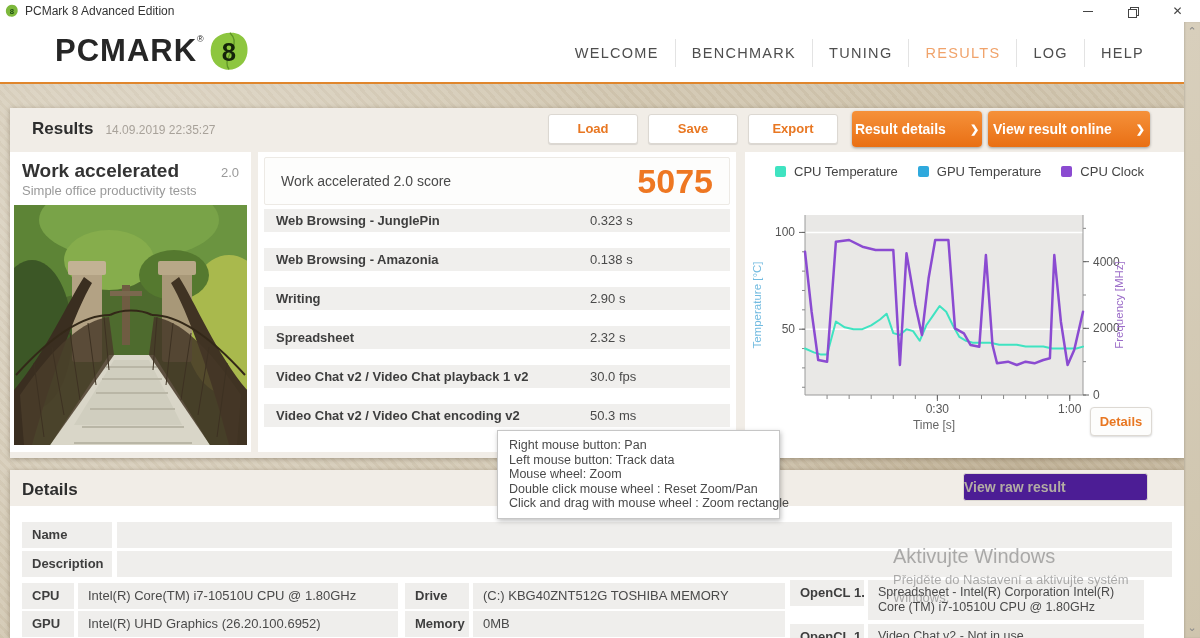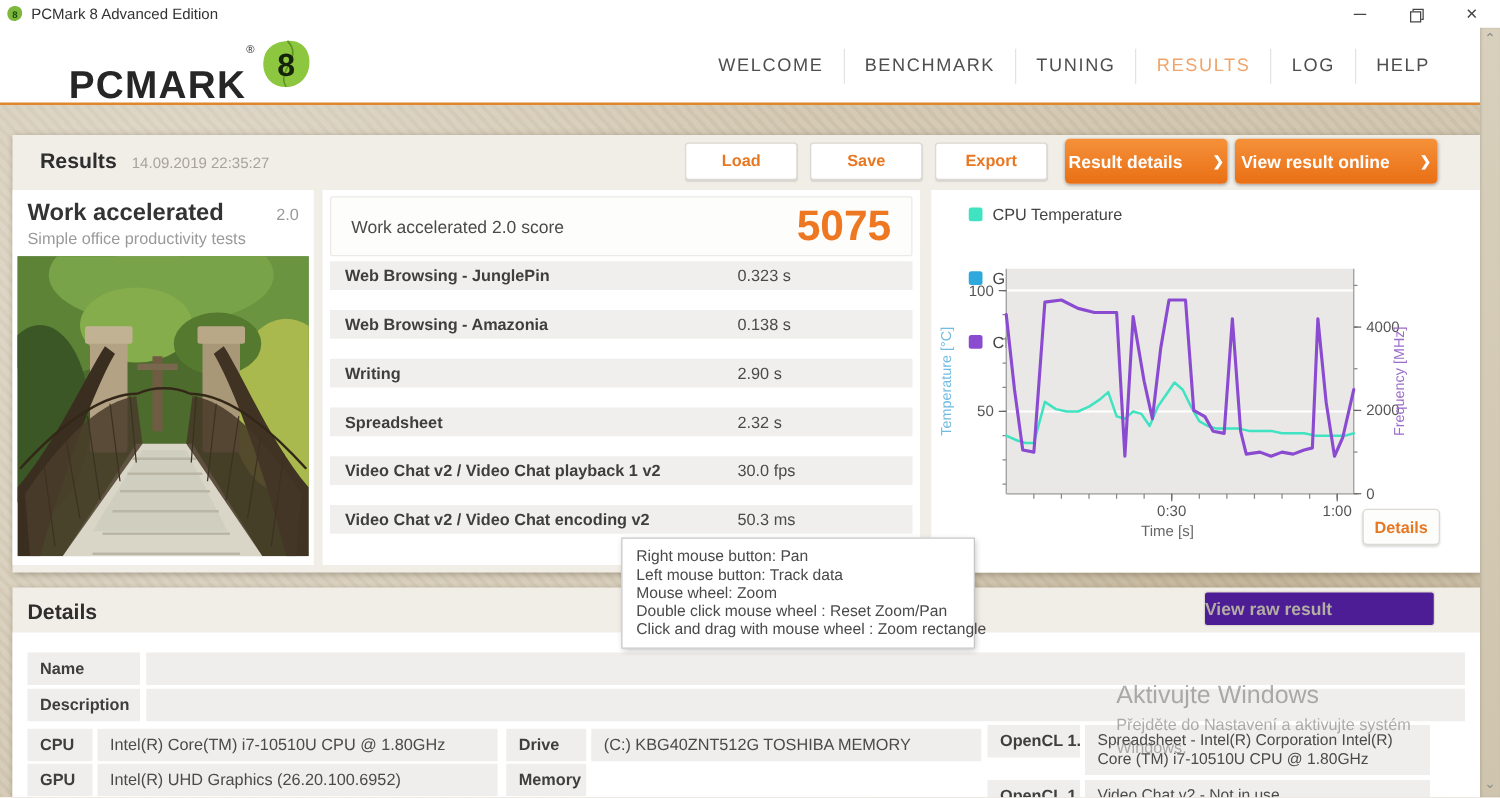--- a/index.html
+++ b/index.html
@@ -14,21 +14,21 @@
   .win-controls { position:absolute; right:0; top:0; height:22px; display:flex; }
   .win-btn { width:45px; height:22px; display:flex; align-items:center; justify-content:center; color:#444; font-size:12px; cursor:default; }
   .restore-glyph { position:relative; width:9px; height:9px; }
   .restore-glyph::before { content:""; position:absolute; left:2px; top:0; width:7px; height:7px; border:1px solid #444; }
   .restore-glyph::after { content:""; position:absolute; left:0; top:2px; width:7px; height:7px; border:1px solid #444; background:#fff; }
   .min-glyph { width:10px; height:1px; background:#444; }
 
   
   .navbar { position:absolute; left:0; top:22px; width:1200px; height:62px; background:#fff; border-bottom:2px solid #e0862c; z-index:50; }
   .logo { position:absolute; left:55px; top:8px; display:flex; align-items:flex-start; }
-  .logo-text { font-size:31px; font-weight:800; letter-spacing:1px; color:#262626; line-height:42px;margin-top:17px; }
+  .logo-text { font-size:31px; font-weight:800; letter-spacing:1px; color:#262626; line-height:42px; }
   .logo-reg { font-size:9px; color:#262626; vertical-align:top; line-height:18px; }
   .leaf-badge { width:44px; height:44px; margin-left:3px; }
   .nav-items { position:absolute; right:40px; top:17px; display:flex; }
   .nav-item { padding:0 16px; height:28px; line-height:28px; font-size:14.5px; letter-spacing:1.3px; color:#4e4e4e; border-left:1px solid #e3e3e3; cursor:pointer; white-space:nowrap; }
   .nav-item:first-child { border-left:none; }
   .nav-item.active { color:#f0a36b; }
 
   
   .content { position:absolute; left:0; top:84px; width:1200px; height:554px;
     background-color:#d2c7b1;
@@ -65,21 +65,21 @@
   .score-row { position:absolute; left:6px; top:5px; width:466px; height:48px; background:#fdfdfc; border:1px solid #edeae5; border-radius:2px; display:flex; justify-content:space-between; align-items:center; padding:0 16px; }
   .score-label { font-size:14px; color:#4a4a4a; }
   .score-value { font-size:34px; font-weight:bold; color:#ee7722; }
   .metric-rows { position:absolute; left:6px; top:57px; width:466px; }
   .metric-row { position:relative; height:23px; margin-bottom:16px; background:#f0efed; font-size:13px; }
   .metric-label { position:absolute; left:12px; top:4px; font-weight:bold; color:#3e3e3e; }
   .metric-value { position:absolute; left:326px; top:4px; color:#4a4a4a; }
 
   
   #panel-right { left:735px; top:44px; width:439px; height:306px; }
-  .legend { position:absolute; left:30px; top:12px; display:flex; gap:36px;flex-direction:column; }
+  .legend { position:absolute; left:30px; top:12px; display:flex; gap:20px; }
   .legend-item { display:flex; align-items:center; gap:8px; font-size:13px; color:#444; }
   .legend-swatch { width:11px; height:11px; border-radius:2px; }
   #chart-svg { position:absolute; left:0; top:40px; }
   .details-btn { position:absolute; left:345px; top:255px; width:62px; height:29px; background:#fdfdfc; border:1px solid #ddd9d3; border-radius:4px; color:#e87722; font-weight:bold; font-size:13px; text-align:center; line-height:27px; box-shadow:0 1px 2px rgba(0,0,0,.15); cursor:pointer; }
 
   
   .tooltip { position:absolute; left:497px; top:346px; width:283px; background:#fff; border:1px solid #c6c6c6; box-shadow:1px 2px 5px rgba(0,0,0,.25); padding:7px 11px; z-index:45; }
   .tooltip div { font-size:12.5px; color:#4a4a4a; line-height:14.6px; white-space:nowrap; }
 
   
@@ -334,20 +334,21 @@
           <div class="cell" style="left: 107px; top: 16px; width: 1055px;"></div>
           <div class="cell lbl" style="left: 12px; top: 45px; width: 90px;">Description</div>
           <div class="cell" style="left: 107px; top: 45px; width: 1055px;"></div>
           <div class="cell lbl" style="left: 12px; top: 77px; width: 52px;">CPU</div>
           <div class="cell" style="left: 68px; top: 77px; width: 320px;">Intel(R) Core(TM) i7-10510U CPU @ 1.80GHz</div>
           <div class="cell lbl" style="left: 12px; top: 105px; width: 52px;">GPU</div>
           <div class="cell" style="left: 68px; top: 105px; width: 320px;">Intel(R) UHD Graphics (26.20.100.6952)</div>
           <div class="cell lbl" style="left: 395px; top: 77px; width: 64px;">Drive</div>
           <div class="cell" style="left: 463px; top: 77px; width: 312px;">(C:) KBG40ZNT512G TOSHIBA MEMORY</div>
           <div class="cell lbl" style="left: 395px; top: 105px; width: 64px;">Memory</div>
+          <div class="cell" style="left: 463px; top: 105px; width: 312px;">0MB</div>
           <div class="cell lbl" style="left: 780px; top: 74px; width: 74px;">OpenCL 1.1</div>
           <div class="cell tall" style="left: 858px; top: 74px; width: 276px;">Spreadsheet - Intel(R) Corporation Intel(R) Core (TM) i7-10510U CPU @ 1.80GHz</div>
           <div class="cell lbl" style="left: 780px; top: 118px; width: 74px;">OpenCL 1.1</div>
           <div class="cell tall" style="left: 858px; top: 118px; width: 276px;">Video Chat v2 - Not in use</div>
         </div>
     </div>
 
     <div class="watermark">
       <div class="wm1">Aktivujte Windows</div>
       <div class="wm2">Přejděte do Nastavení a aktivujte systém</div>

